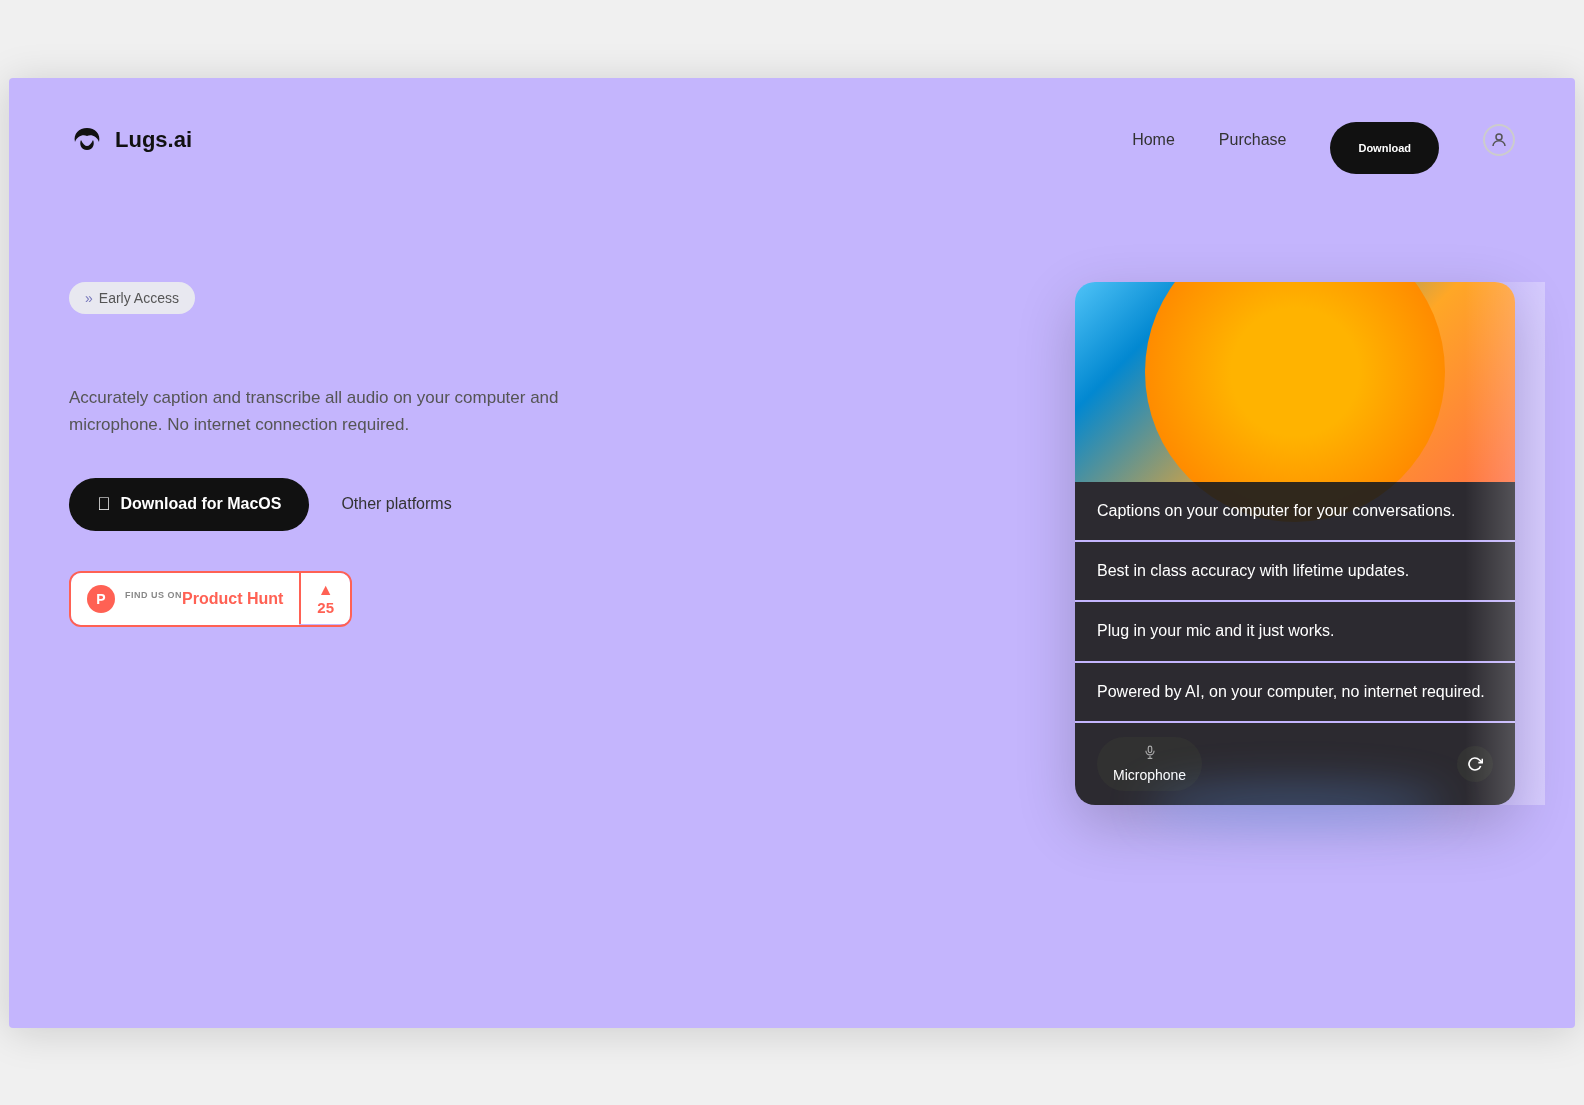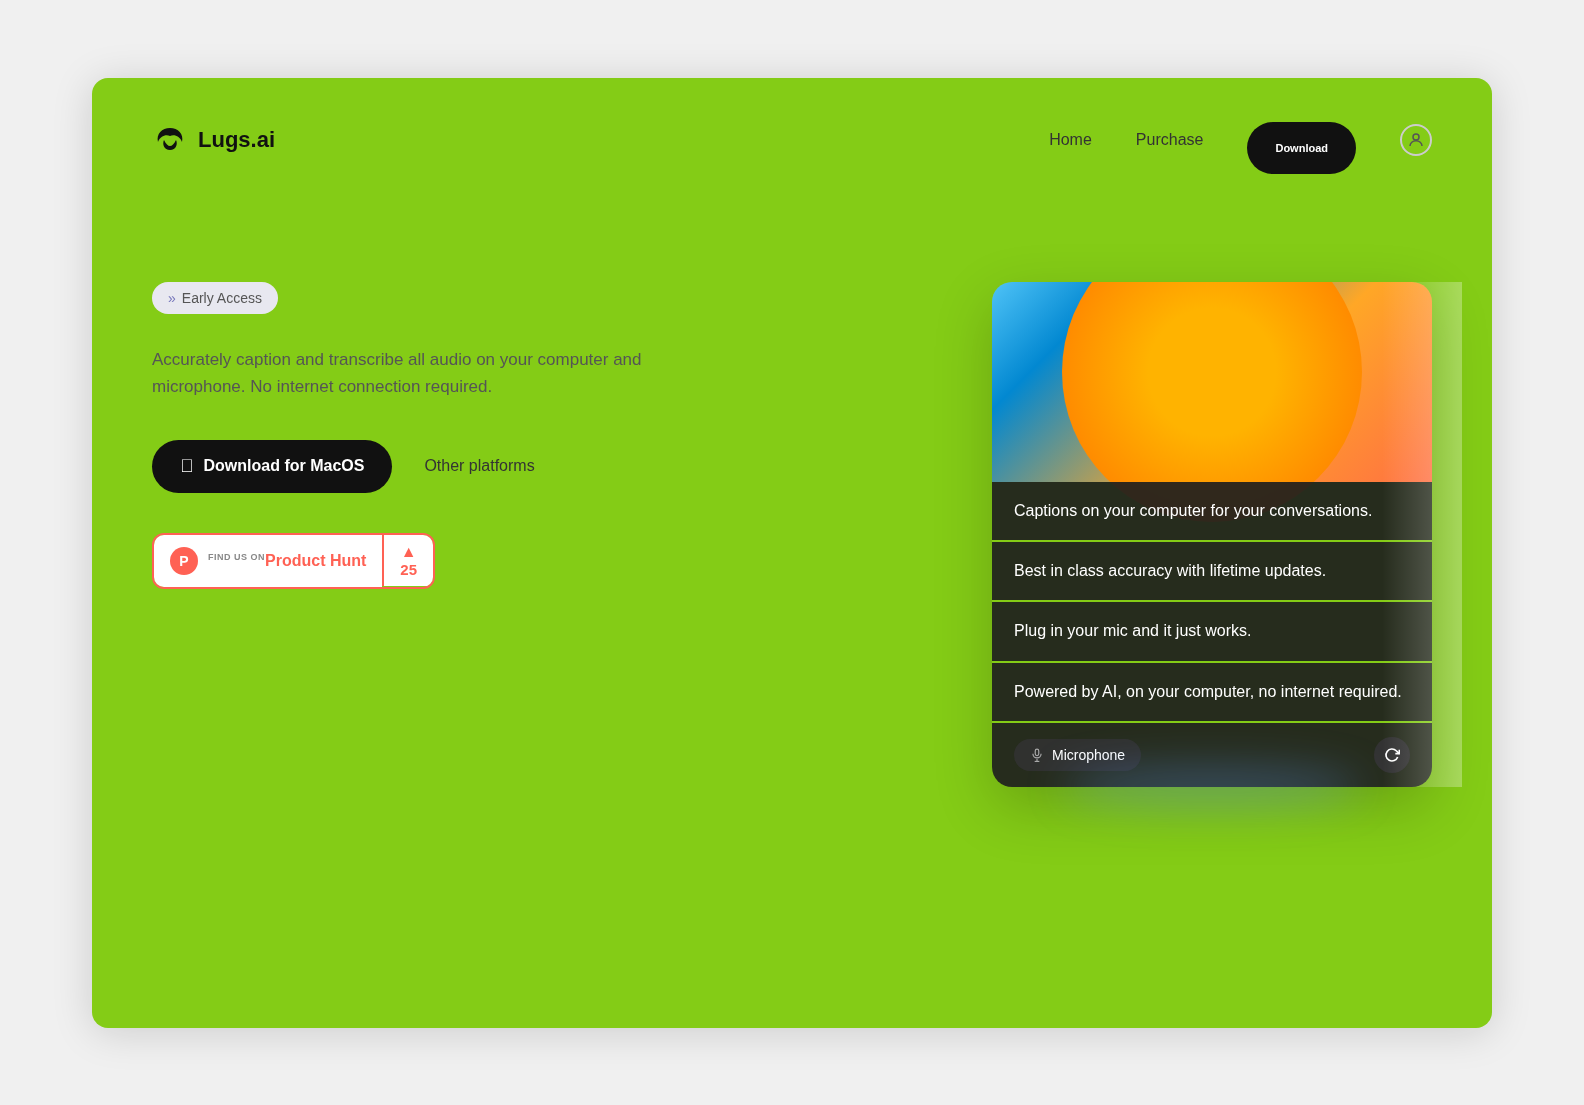--- a/index.html
+++ b/index.html
@@ -7,24 +7,24 @@
     body {
       font-family: -apple-system, BlinkMacSystemFont, 'Segoe UI', Helvetica, Arial, sans-serif;
       background: #f0f0f0;
       display: flex;
       justify-content: center;
       align-items: center;
       min-height: 100vh;
     }
 
     .window {
-      width: 1400px;
+      width: 1566px;
       min-height: 950px;
-      background: #84cc16;
-      border-radius: 16px;
+      background: #c4b5fd;
+      border-radius: 4px;
       box-shadow: 0 4px 40px rgba(0,0,0,0.15);
       overflow: hidden;
       position: relative;
     }
 
     
     nav {
       display: flex;
       align-items: center;
       justify-content: space-between;
@@ -122,20 +122,21 @@
       line-height: 1.1;
       color: #111;
       margin-bottom: 24px;
     }
 
     .hero-subtitle {
       font-size: 17px;
       color: #555;
       line-height: 1.6;
       margin-bottom: 40px;
+      margin-top: 38px;
     }
 
     .hero-actions {
       display: flex;
       align-items: center;
       gap: 32px;
       margin-bottom: 40px;
     }
 
     .download-mac-btn {
@@ -299,20 +300,21 @@
 
     .mic-indicator {
       display: flex;
       align-items: center;
       gap: 8px;
       background: rgba(50,50,50,0.9);
       border-radius: 999px;
       padding: 8px 16px;
       color: #fff;
       font-size: 14px;
+      flex-direction: column;
     }
 
     .refresh-btn {
       width: 36px;
       height: 36px;
       background: #333;
       border-radius: 50%;
       display: flex;
       align-items: center;
       justify-content: center;

